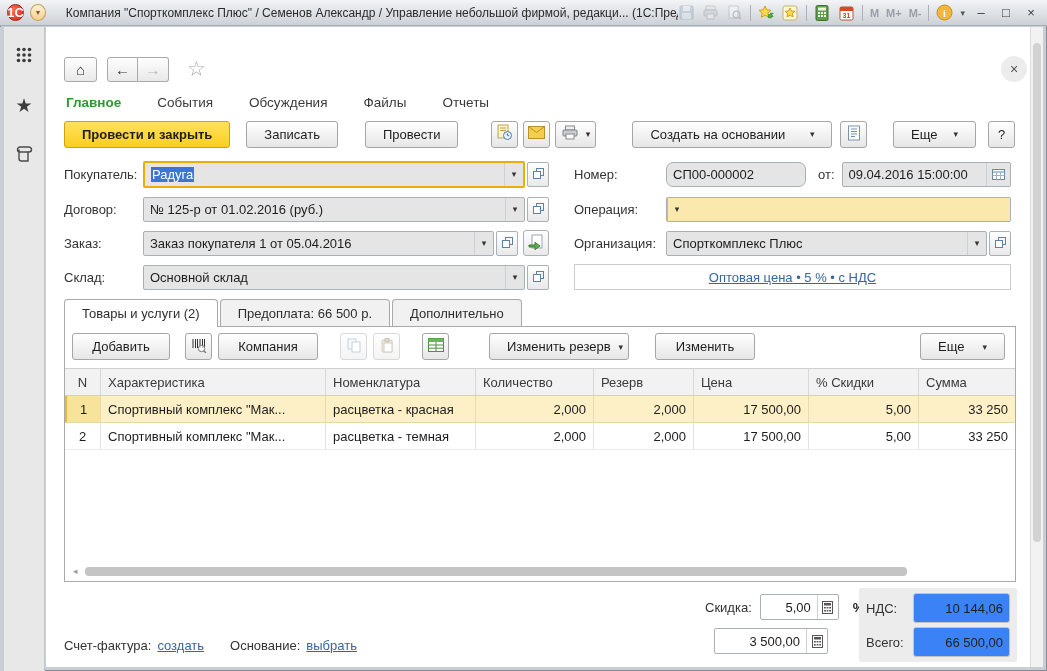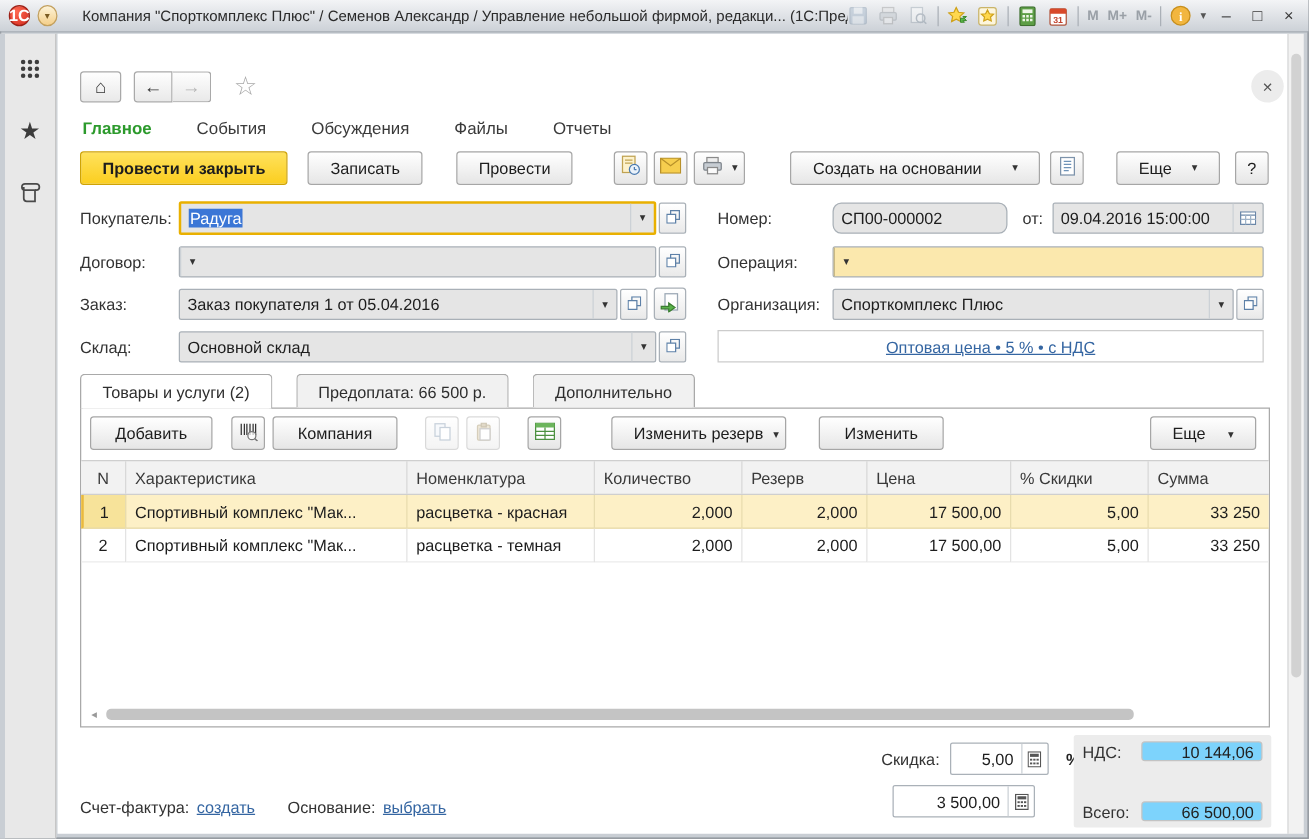--- a/index.html
+++ b/index.html
@@ -79,21 +79,21 @@
   .gbtn { width:26px; height:26px; margin-left:5px; border:1px solid #a9b0b7; border-radius:3px;
           background:linear-gradient(#fff,#e9e9e9); display:flex; align-items:center; justify-content:center; }
   .sel { background:#3b76d6; color:#fff; padding:0 1px; }
   .rnd { border-radius:7px; }
   .plink-box { position:absolute; left:528px; top:237px; width:437px; height:26px; border:1px solid #ccc;
                display:flex; align-items:center; justify-content:center; }
   a.lnk { color:#3566a2; text-decoration:underline; cursor:pointer; }
 
   
   .dtabs { position:absolute; top:272px; left:18px; display:flex; z-index:3; }
-  .dtab { height:27px; padding:0 17px; margin-right:19px; border:1px solid #a9a9a9; border-bottom:none;
+  .dtab { height:27px; padding:0 17px; margin-right:2px; border:1px solid #a9a9a9; border-bottom:none;
           border-radius:4px 4px 0 0; background:#f1f1f1; display:flex; align-items:center; color:#2e2e2e; }
   .dtab.on { background:#fff; height:28px; position:relative; }
 
   
   .panel { position:absolute; top:299px; left:18px; width:952px; height:256px; border:1px solid #a9a9a9; background:#fff; }
   .ptb { display:flex; align-items:center; padding:6px 7px 5px 7px; }
   .ptb .btn { height:27px; }
   .grid-h, .grid-r { display:grid; grid-template-columns:36px 225px 150px 118px 100px 115px 110px 1fr; }
   .grid-h { border-top:1px solid #cfcfcf; border-bottom:1px solid #cfcfcf; background:#f2f2f2; margin-top:3px; }
   .gc { height:26px; display:flex; align-items:center; padding:0 7px; border-right:1px solid #d8d8d8; color:#3a3a3a;
@@ -116,21 +116,21 @@
           background:linear-gradient(#fff,#e9e9e9); display:flex; align-items:center; justify-content:center; color:#555; font-size:11px; }
   .disc1 { position:absolute; left:659px; top:567px; height:26px; display:flex; align-items:center; }
   .disc2 { position:absolute; left:668px; top:601px; height:26px; display:flex; align-items:center; }
   .numf { display:flex; align-items:stretch; height:26px; border:1px solid #aab1b8; border-radius:2px; background:#fff; }
   .numf .v { display:flex; align-items:center; justify-content:flex-end; padding:0 6px; }
   .numf .calc { width:21px; display:flex; align-items:center; justify-content:center; border-left:1px solid #ccd1d6; }
   .pct { font-size:13px; font-weight:bold; color:#222; margin-left:14px; }
   .totals { position:absolute; left:813px; top:561px; width:158px; height:74px; background:#ececec; border-radius:2px;
             display:flex; flex-direction:column; justify-content:space-between; padding:5px 7px; }
   .trow { display:flex; align-items:center; justify-content:space-between; }
-  .tfield { width:97px; height:16px; background:#7dd3fc; border:1px solid #c3c3c3; border-radius:3px;
+  .tfield { width:97px; height:30px; background:#3b82f6; border:1px solid #c3c3c3; border-radius:3px;
             display:flex; align-items:center; justify-content:flex-end; padding:0 6px; color:#222; }
   .inv { position:absolute; left:18px; top:606px; height:24px; display:flex; align-items:center; gap:6px; }
   .inv .gap { width:14px; }
 </style>
 </head>
 <body>
 
 <div class="window">
 
   <div class="titlebar">
@@ -325,20 +325,21 @@
         <span><svg width="11" height="11" viewBox="0 0 11 11">
               <rect x="3.5" y="0.5" width="7" height="7" fill="none" stroke="#5e81a8"></rect>
               <rect x="0.5" y="3.5" width="7" height="7" fill="#fff" stroke="#5e81a8"></rect>
             </svg></span>
       </span>
     </div>
 
     <div class="frow" style="left:18px; top:169px; width:485px;">
       <span class="flabel" style="width:79px">Договор:</span>
       <div class="field" style="flex:1">
+        <span class="fval">№ 125-р от 01.02.2016 (руб.)</span>
         <span class="fdd">▾</span>
       </div>
       <span class="openb">
         <span><svg width="11" height="11" viewBox="0 0 11 11">
               <rect x="3.5" y="0.5" width="7" height="7" fill="none" stroke="#5e81a8"></rect>
               <rect x="0.5" y="3.5" width="7" height="7" fill="#fff" stroke="#5e81a8"></rect>
             </svg></span>
       </span>
     </div>
 

